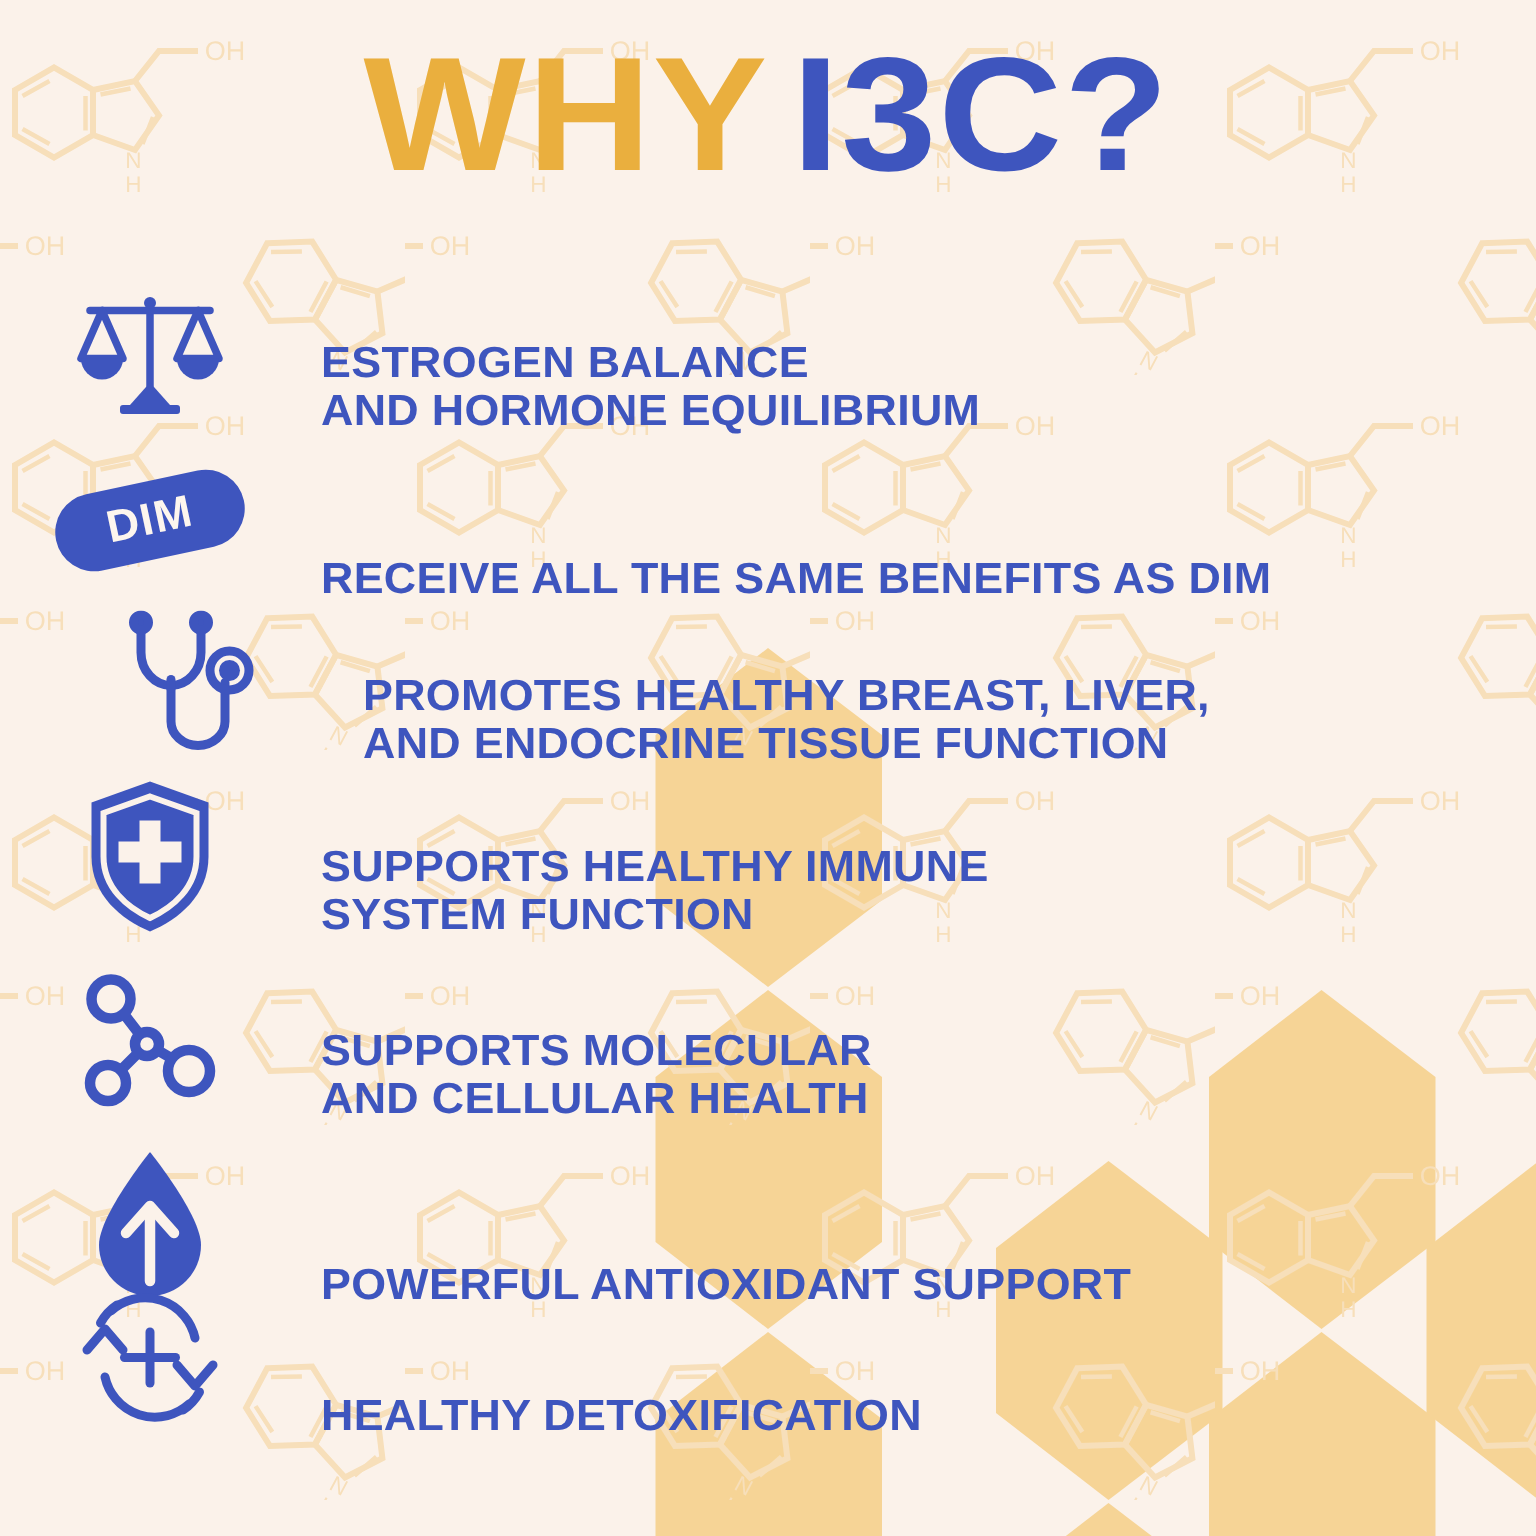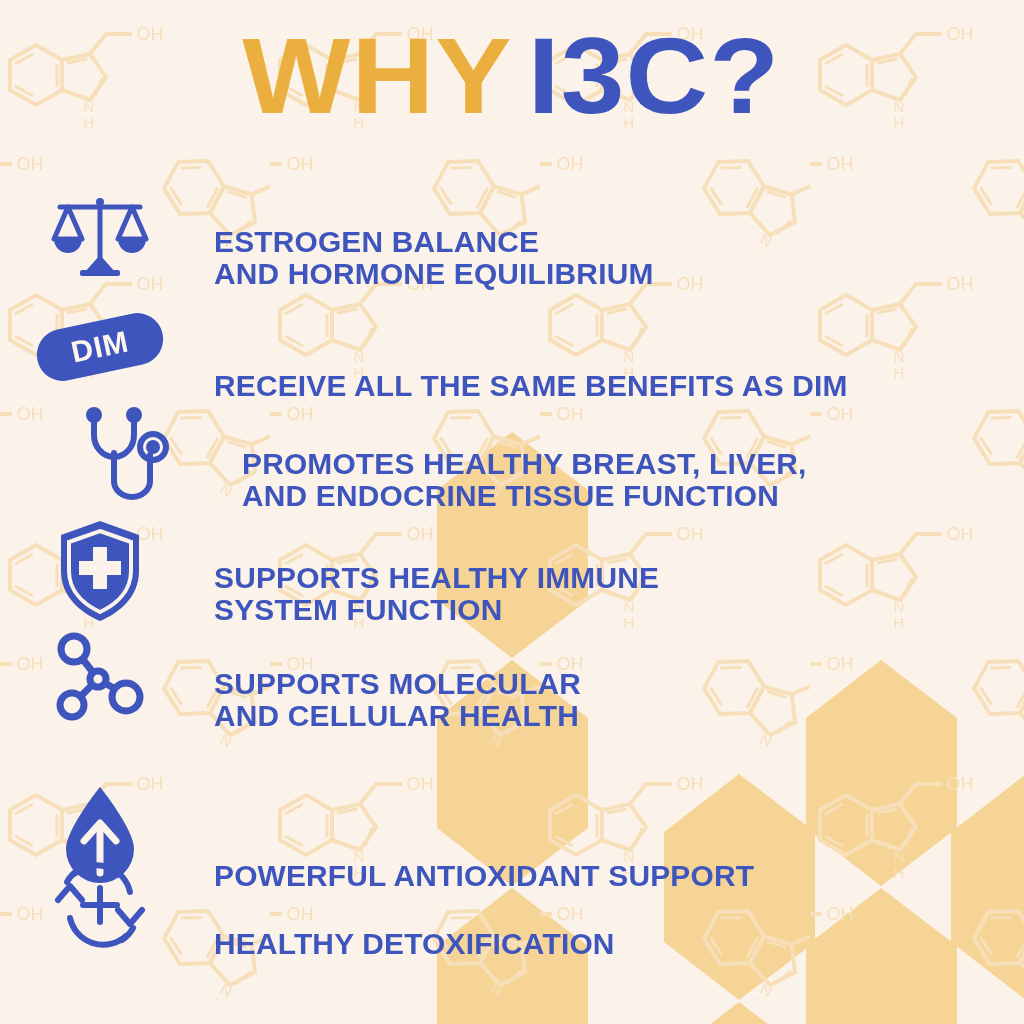--- a/index.html
+++ b/index.html
@@ -85,22 +85,22 @@
     transform-origin: left center;
     white-space: pre-line;
     margin-left: 14px;
   }
 
   
   .row-0 { top: 0px; }
   .row-1 { top: 112px; }
   .row-2 { top: 222px; padding-left: 28px; }
   .row-3 { top: 336px; }
-  .row-4 { top: 442px; }
-  .row-5 { top: 602px; }
+  .row-4 { top: 459px; }
+  .row-5 { top: 583px; }
   .row-6 { top: 670px; }
 
   
   .dim-pill {
     width: 128px;
     height: 52px;
     border-radius: 30px;
     background: #3e55be;
     transform: rotate(-12deg);
     display: flex;

